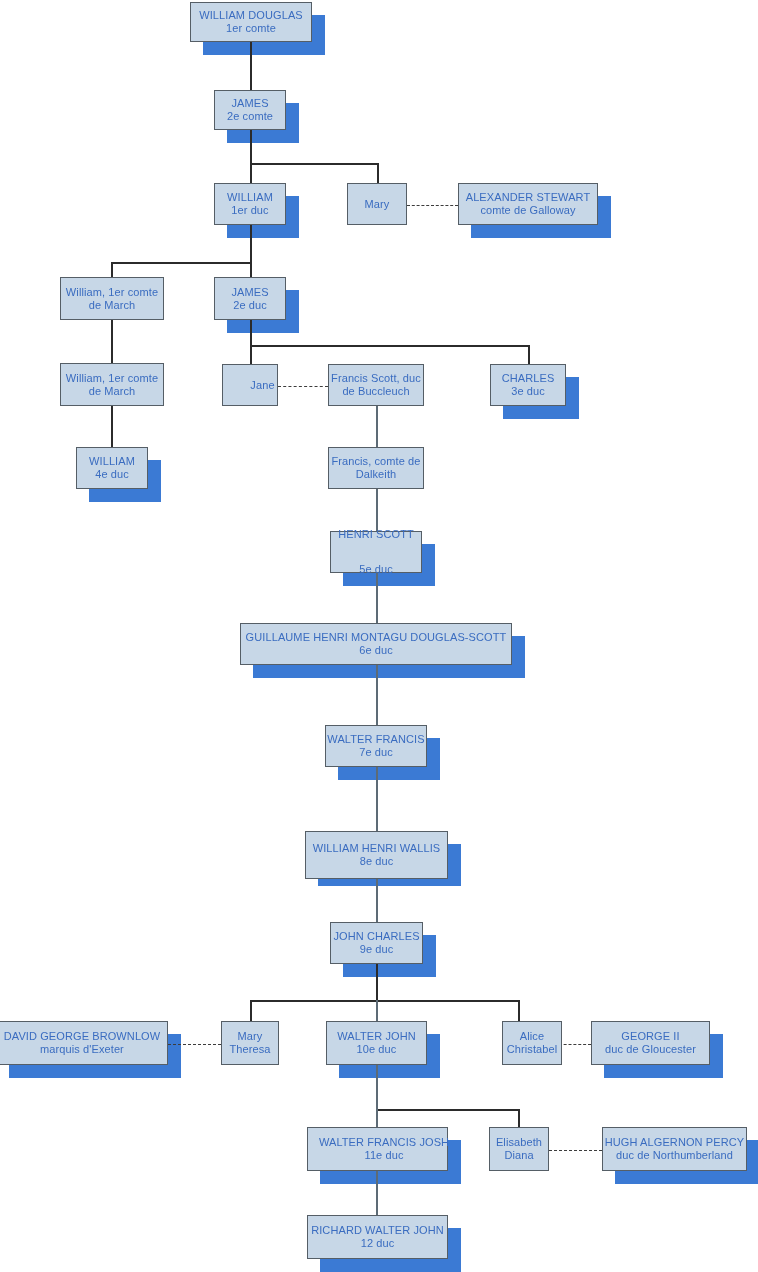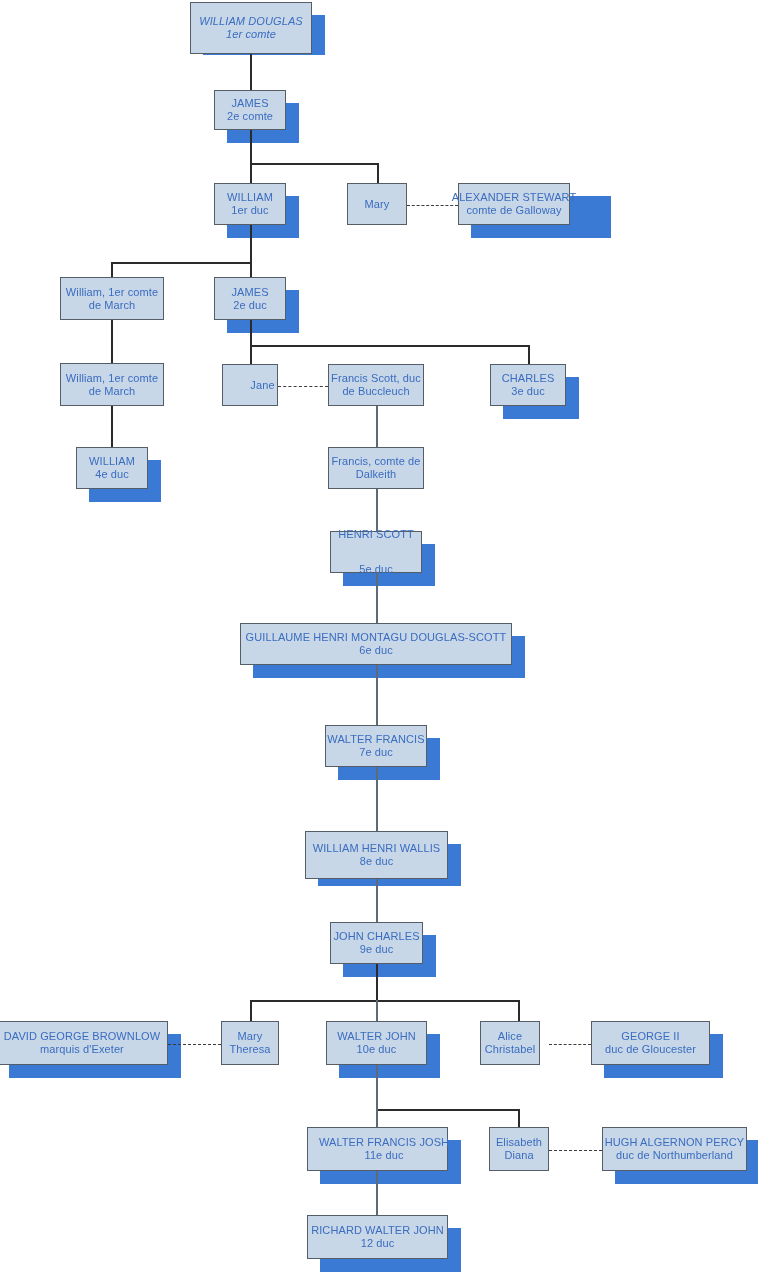--- a/index.html
+++ b/index.html
@@ -109,39 +109,39 @@
   <div class="edge v gray" style="left:376px; top:1171px; height:44px;"></div>
 
   <div class="dashed" style="left:407px; top:205px; width:51px;"></div>
   <div class="dashed" style="left:278px; top:386px; width:50px;"></div>
   <div class="dashed" style="left:168px; top:1044px; width:53px;"></div>
   <div class="dashed" style="left:549px; top:1044px; width:42px;"></div>
   <div class="dashed" style="left:549px; top:1150px; width:53px;"></div>
 
   <div id="nodes-layer">
       <div class="shadow" style="left: 203px; top: 15px; width: 122px; height: 40px;"></div>
-      <div class="node" style="left: 190px; top: 2px; width: 122px; height: 52px; font-style: italic;">
+      <div class="node" style="left: 190px; top: 2px; width: 122px; height: 40px;">
         <span class="l1">WILLIAM DOUGLAS</span>
         <span class="l2">1er comte</span>
       </div>
       <div class="shadow" style="left: 227px; top: 103px; width: 72px; height: 40px;"></div>
       <div class="node" style="left: 214px; top: 90px; width: 72px; height: 40px;">
         <span class="l1">JAMES</span>
         <span class="l2">2e comte</span>
       </div>
       <div class="shadow" style="left: 227px; top: 196px; width: 72px; height: 42px;"></div>
       <div class="node" style="left: 214px; top: 183px; width: 72px; height: 42px;">
         <span class="l1">WILLIAM</span>
         <span class="l2">1er duc</span>
       </div>
       <div class="node" style="left: 347px; top: 183px; width: 60px; height: 42px;">
         <span class="l1">Mary</span>
       </div>
       <div class="shadow" style="left: 471px; top: 196px; width: 140px; height: 42px;"></div>
-      <div class="node" style="left: 458px; top: 183px; width: 112px; height: 42px;">
+      <div class="node" style="left: 458px; top: 183px; width: 140px; height: 42px;">
         <span class="l1">ALEXANDER STEWART</span>
         <span class="l2">comte de Galloway</span>
       </div>
       <div class="node" style="left: 60px; top: 277px; width: 104px; height: 43px;">
         <span class="l1">William, 1er comte</span>
         <span class="l2">de March</span>
       </div>
       <div class="shadow" style="left: 227px; top: 290px; width: 72px; height: 43px;"></div>
       <div class="node" style="left: 214px; top: 277px; width: 72px; height: 43px;">
         <span class="l1">JAMES</span>
@@ -204,21 +204,21 @@
       </div>
       <div class="node" style="left: 221px; top: 1021px; width: 58px; height: 44px;">
         <span class="l1">Mary</span>
         <span class="l2">Theresa</span>
       </div>
       <div class="shadow" style="left: 339px; top: 1034px; width: 101px; height: 44px;"></div>
       <div class="node" style="left: 326px; top: 1021px; width: 101px; height: 44px;">
         <span class="l1">WALTER JOHN</span>
         <span class="l2">10e duc</span>
       </div>
-      <div class="node" style="left: 480px; top: 1021px; width: 60px; height: 44px;">
+      <div class="node" style="left: 502px; top: 1021px; width: 60px; height: 44px;">
         <span class="l1">Alice</span>
         <span class="l2">Christabel</span>
       </div>
       <div class="shadow" style="left: 604px; top: 1034px; width: 119px; height: 44px;"></div>
       <div class="node" style="left: 591px; top: 1021px; width: 119px; height: 44px;">
         <span class="l1">GEORGE II</span>
         <span class="l2">duc de Gloucester</span>
       </div>
       <div class="shadow" style="left: 320px; top: 1140px; width: 141px; height: 44px;"></div>
       <div class="node" style="left: 307px; top: 1127px; width: 141px; height: 44px; padding-left: 13px;">

